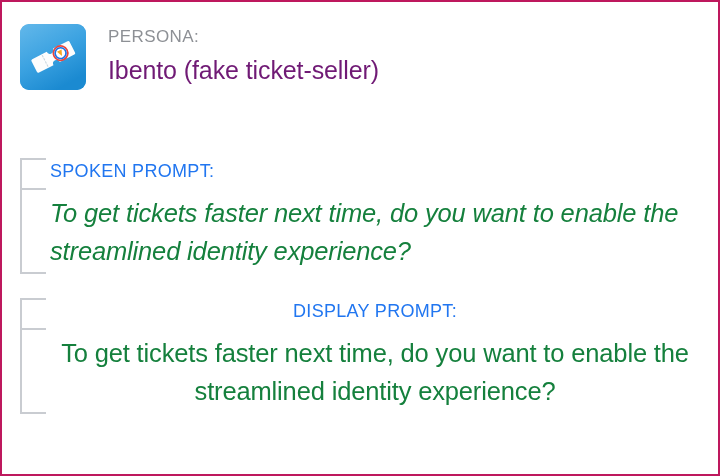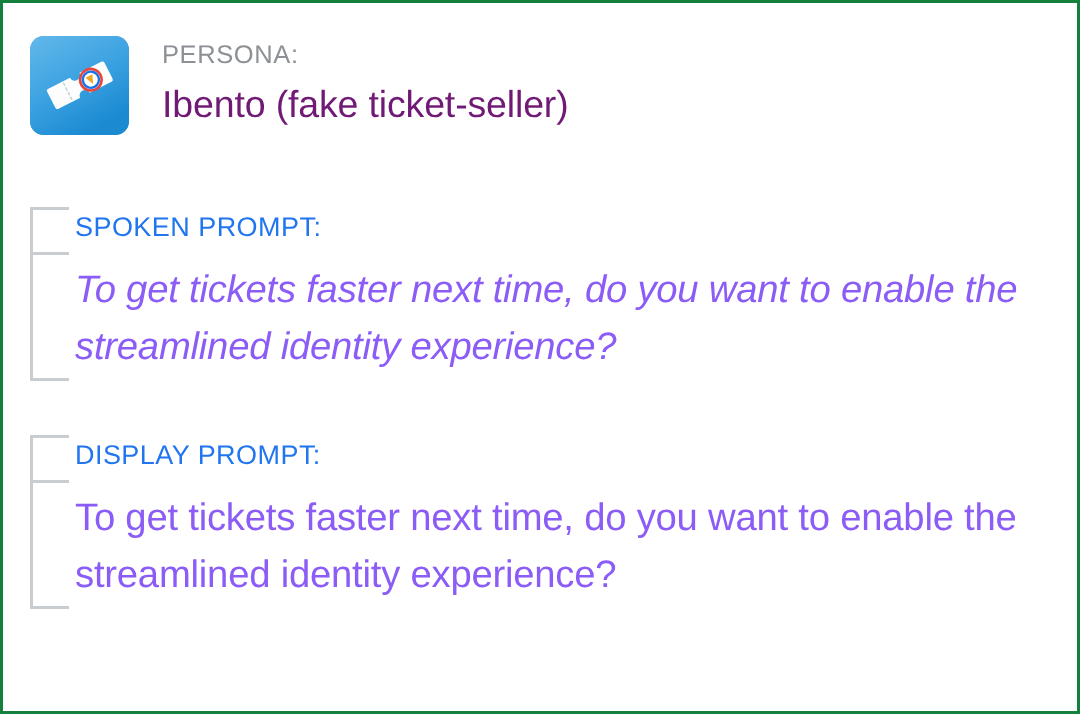--- a/index.html
+++ b/index.html
@@ -13,21 +13,21 @@
     font-family: "Liberation Sans", sans-serif;
     -webkit-font-smoothing: antialiased;
   }
 
   .card {
     position: relative;
     box-sizing: border-box;
     width: 720px;
     height: 476px;
     background: #ffffff;
-    border: 2px solid #15803d;
+    border: 2px solid #be185d;
     overflow: hidden;
   }
 
   
   .persona-row {
     position: absolute;
     left: 18px;
     top: 22px;
     display: flex;
     align-items: flex-start;
@@ -62,23 +62,24 @@
     margin-top: 5px;
     font-weight: 400;
     letter-spacing: -0.1px;
   }
 
   
   .section {
     position: absolute;
     left: 18px;
     right: 18px;
+    margin-top: 20px;
   }
   .section-1 { top: 136px; }
-  .section-2 { top: 288px; }
+  .section-2 { top: 276px; text-align: center; }
 
   
   .bracket {
     position: absolute;
     left: 0;
     top: 0;
     width: 26px;
     height: 100%;
     pointer-events: none;
   }
@@ -106,21 +107,21 @@
   }
   .prompt-label {
     color: #2176f0;
     font-size: 18px;
     letter-spacing: 0.3px;
     line-height: 24px;
     font-weight: 400;
     padding-top: 1px;
   }
   .prompt-text {
-    color: #8b5cf6;
+    color: #15803d;
     font-size: 25.5px;
     line-height: 38px;
     letter-spacing: -0.15px;
     padding-top: 11px;
     max-width: 650px;
   }
   .prompt-text.italic { font-style: italic; }
 </style>
 </head>
 <body>

